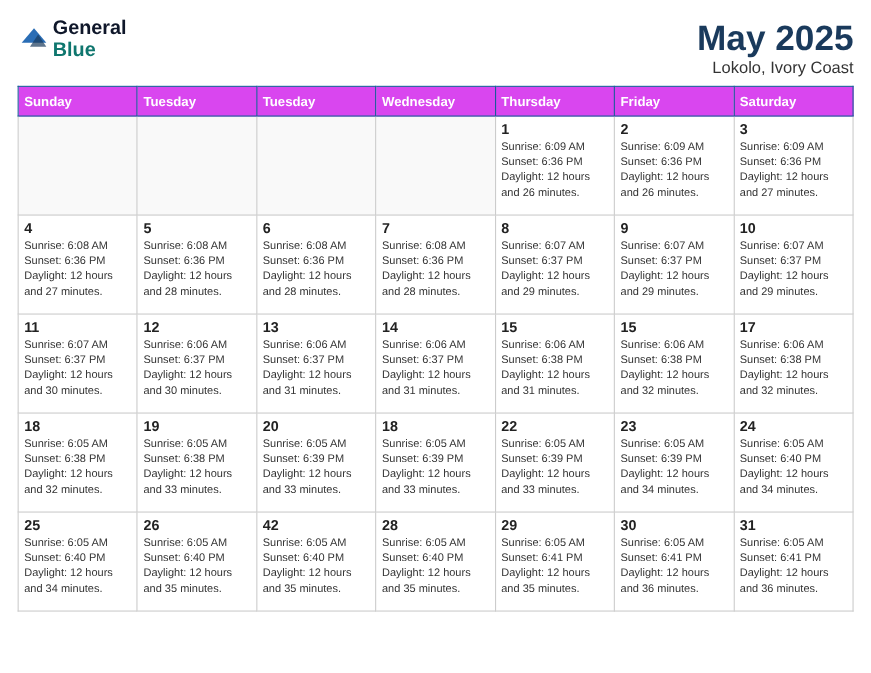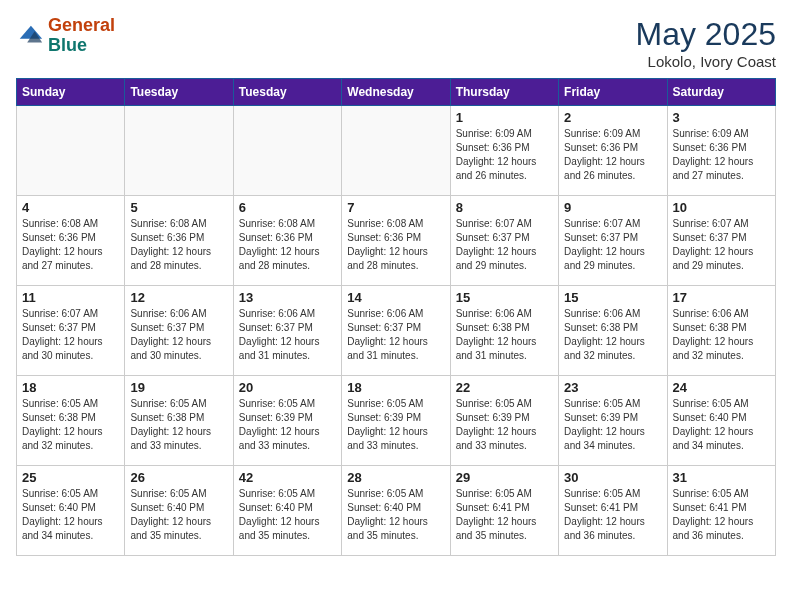--- a/index.html
+++ b/index.html
@@ -21,45 +21,45 @@
       align-items: center;
       gap: 4px;
     }
     .logo-text {
       font-size: 18px;
       font-weight: bold;
       color: #1a3a5c;
       line-height: 1.1;
     }
     .logo-text span {
-      color: #c2410c;
+      color: #0f172a;
     }
     .logo-icon {
       width: 28px;
       height: 28px;
     }
     .title-block {
       text-align: right;
     }
     .month-year {
       font-size: 32px;
-      font-weight: normal;
+      font-weight: bold;
       color: #1a3a5c;
     }
     .location {
       font-size: 15px;
       color: #333;
     }
     .calendar {
       width: 100%;
       border-collapse: collapse;
       font-size: 11px;
     }
     .calendar th {
-      background: #4c1d95;
+      background: #d946ef;
       color: #fff;
       text-align: left;
       padding: 6px 5px;
       font-size: 12px;
       font-weight: bold;
       border: 1px solid #1a5a9a;
     }
     .calendar td {
       border: 1px solid #ccc;
       vertical-align: top;

